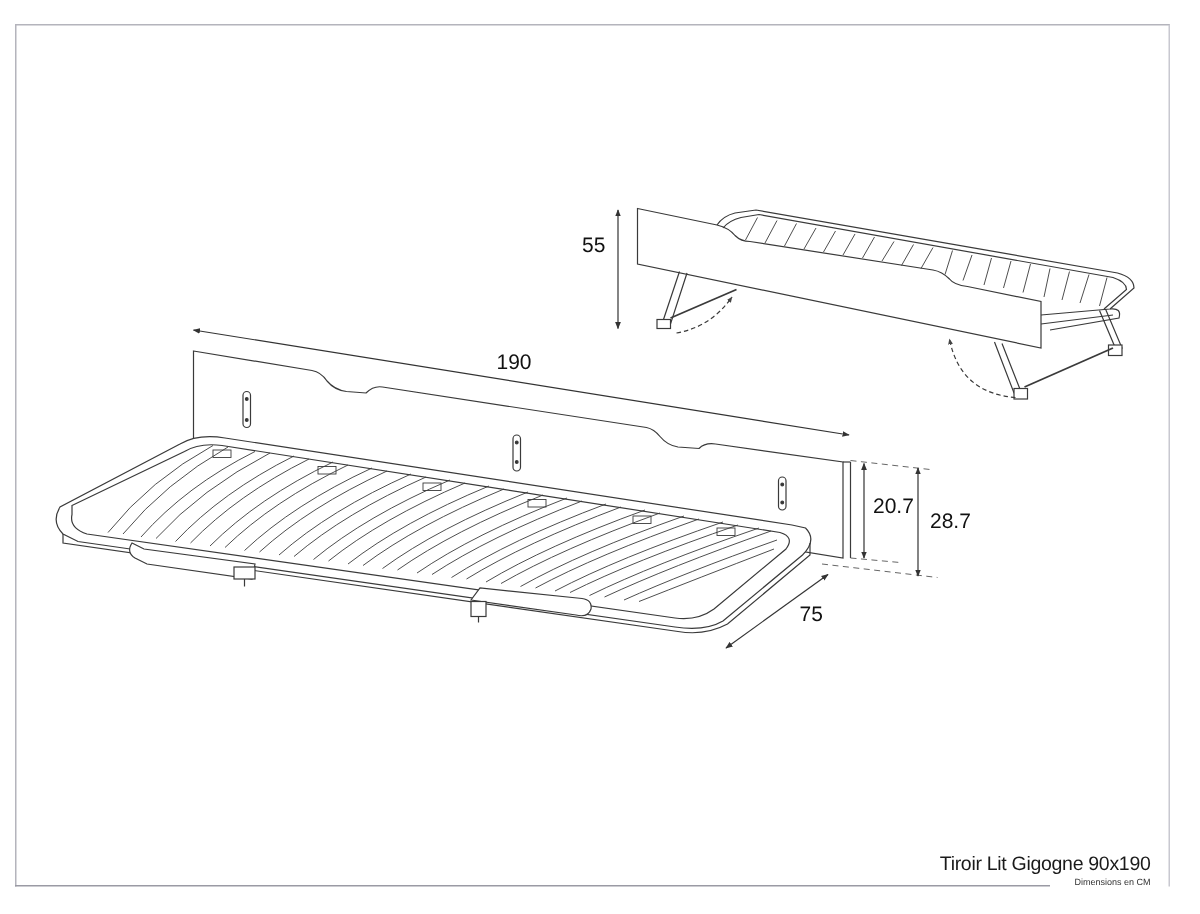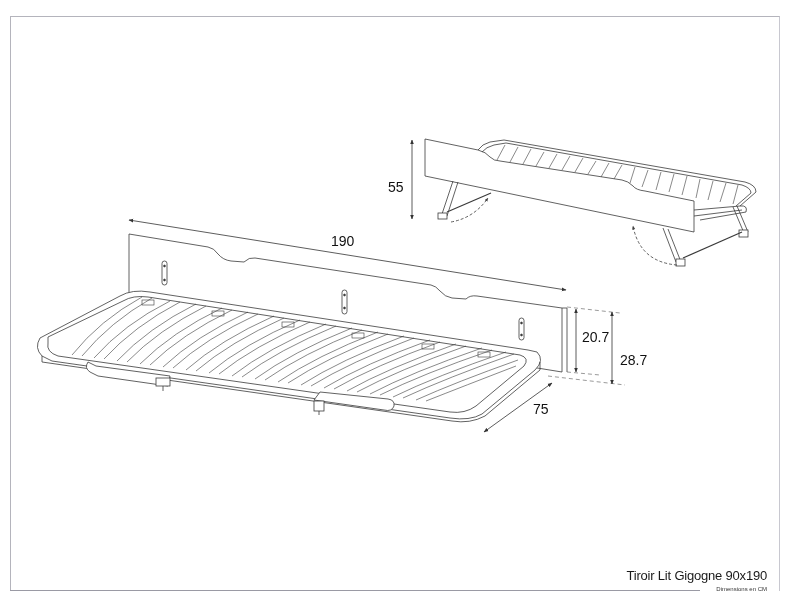--- a/index.html
+++ b/index.html
@@ -194,21 +194,21 @@
       <line x1="567" y1="307" x2="620" y2="313"></line>
       <line x1="567" y1="372" x2="600" y2="375"></line>
       <line x1="548" y1="376" x2="625" y2="385"></line>
     </g>
     <line x1="576" y1="309" x2="576" y2="372" stroke="#333" marker-start="url(#arr)" marker-end="url(#arr)"></line>
     <line x1="612" y1="312" x2="612" y2="384" stroke="#333" marker-start="url(#arr)" marker-end="url(#arr)"></line>
   </g>
 </svg>
 
 <div class="dim-label" style="left:331px;top:234px;text-align:center;">190</div>
-<div class="dim-label" style="left:388px;top:180px;">55</div>
+<div class="dim-label" style="left:388px;top:156px;">55</div>
 <div class="dim-label" style="left:582px;top:330px;">20.7</div>
-<div class="dim-label" style="left:620px;top:353px;">28.7</div>
+<div class="dim-label" style="left:620px;top:340px;">28.7</div>
 <div class="dim-label" style="left:533px;top:402px;">75</div>
 
 <div class="title-block">
   <div class="product-title">Tiroir Lit Gigogne 90x190</div>
   <div class="units-note">Dimensions en CM</div>
 </div>
 
 </body></html>

